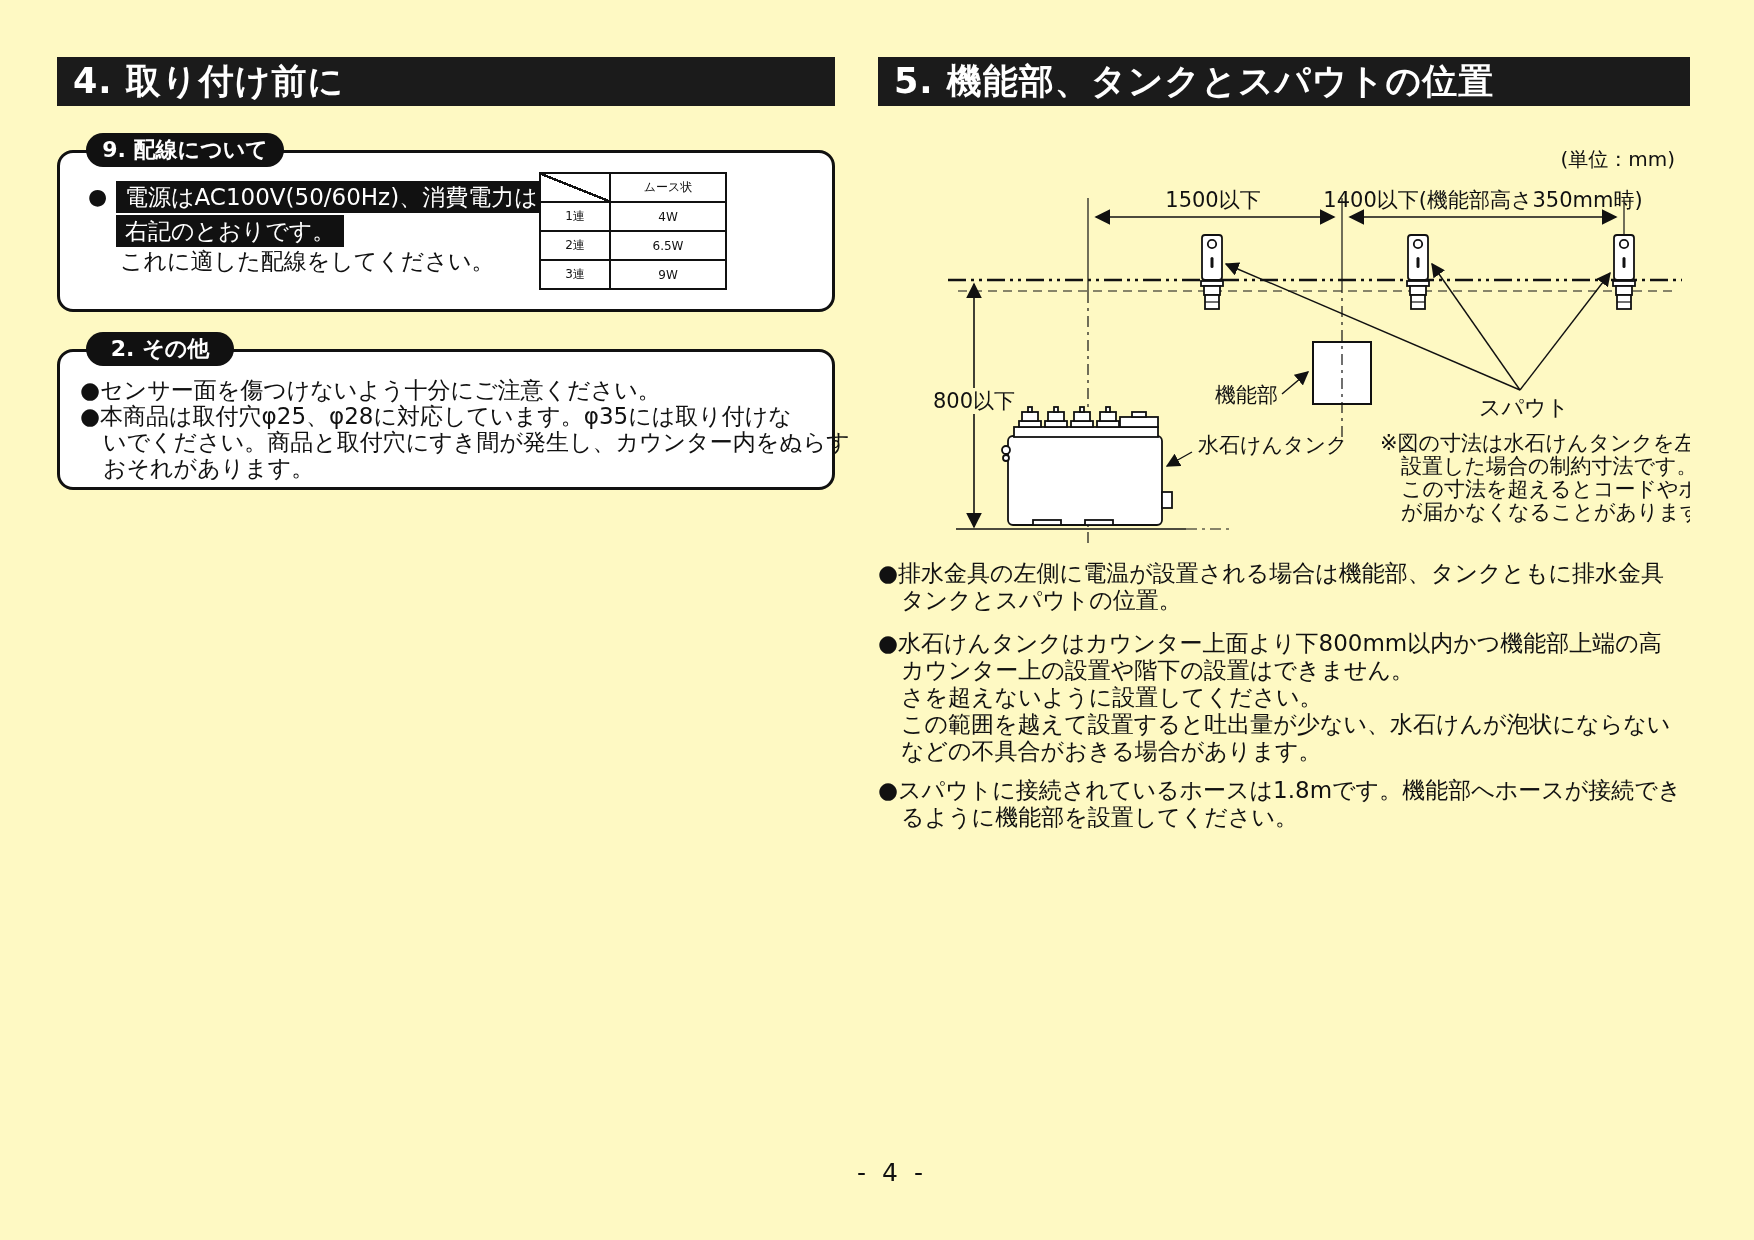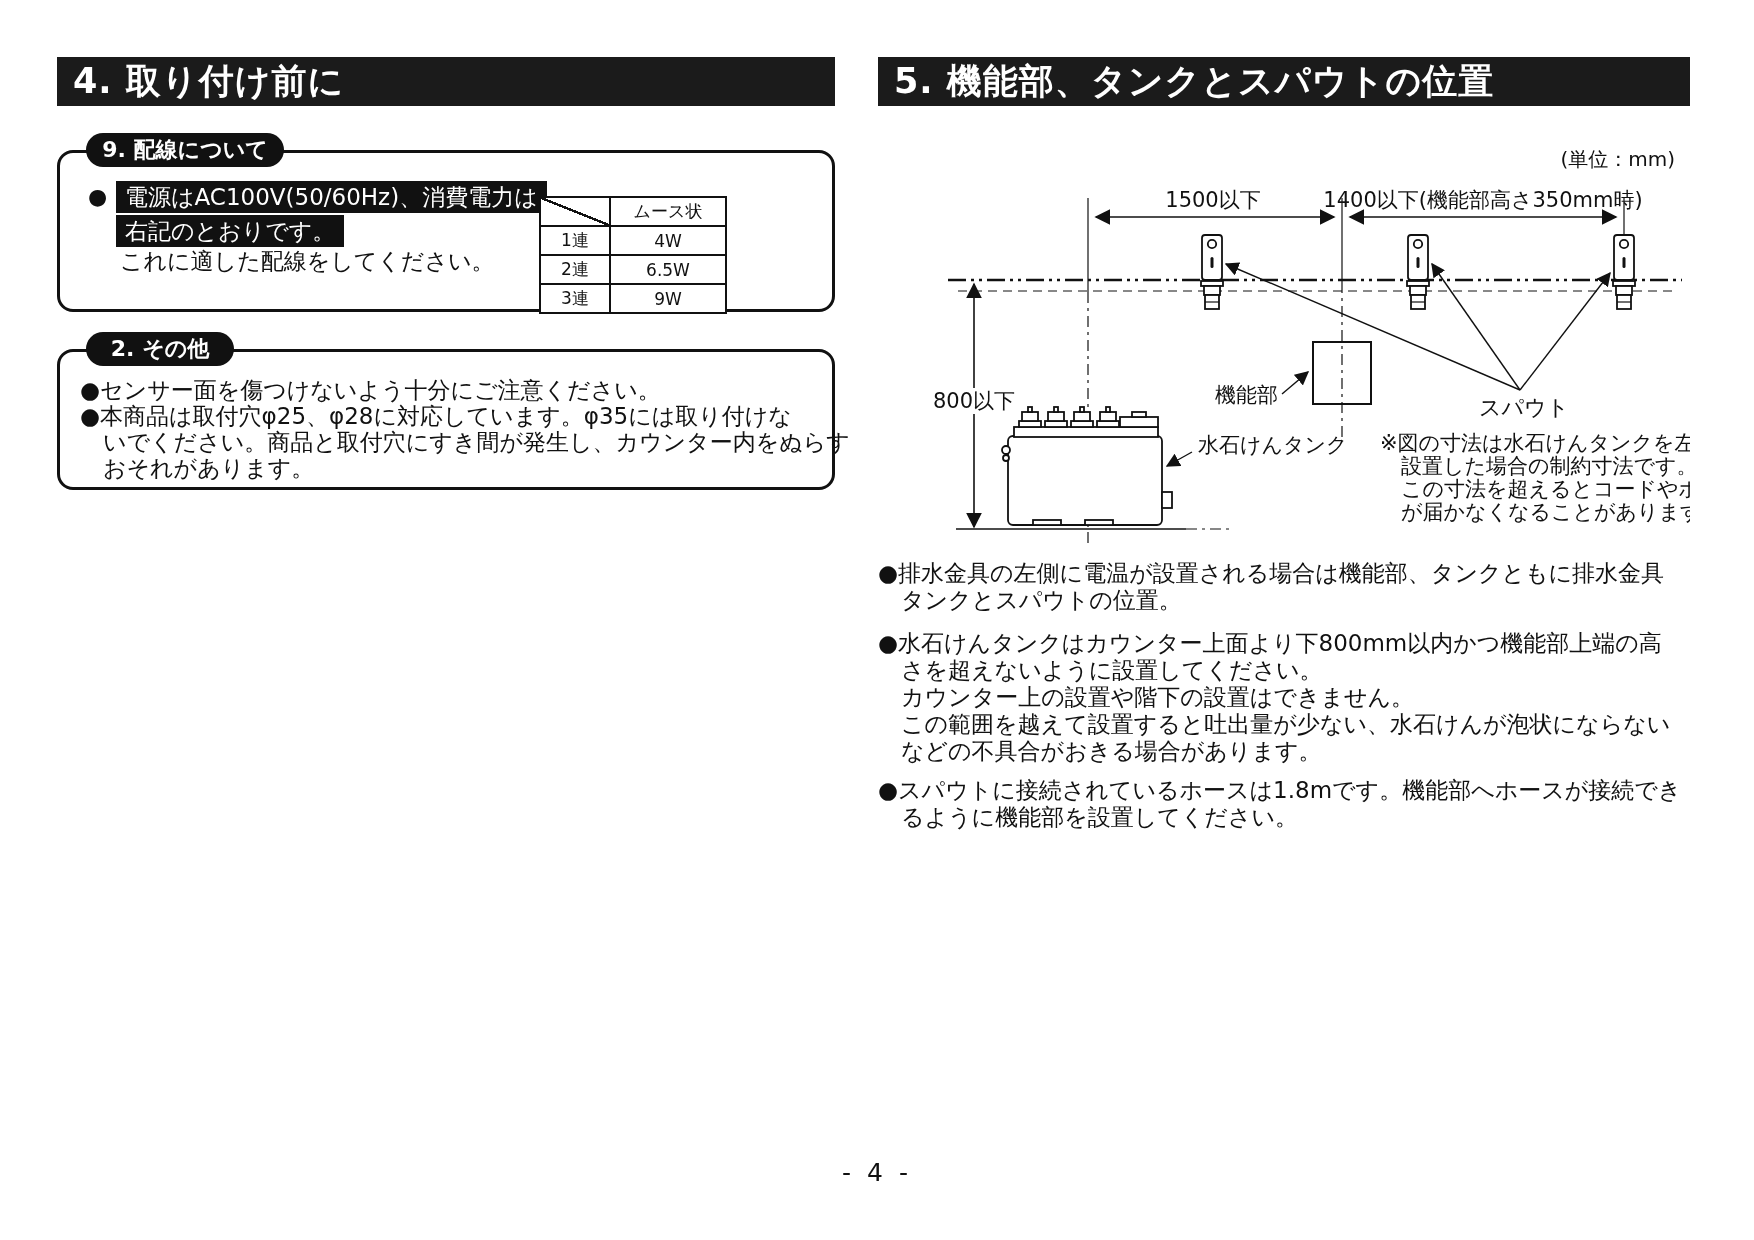--- a/index.html
+++ b/index.html
@@ -1,20 +1,20 @@
 <!DOCTYPE html>
 <html><head>
 <meta charset="utf-8">
 <style>
   * { margin:0; padding:0; box-sizing:border-box; }
   html,body { background:#e8e8e8; }
   body { font-family:"DejaVu Sans","Liberation Sans",sans-serif; }
   .page {
-    position:relative; width:1754px; height:1240px; background:#ffffff;
-    color:#111; overflow:hidden; margin:0 auto;
+    position:relative; width:1754px; height:1240px; background:#fef9c3;
+    color:#111; overflow:hidden; margin:0 auto;padding-left:15px;
   }
   .abs { position:absolute; }
   .titlebar {
     position:absolute; height:49px; background:#1b1b1b; color:#fff;
     font-size:35px; font-weight:bold; line-height:49px; padding-left:16px;
     letter-spacing:1px; white-space:nowrap;
   }
   .roundbox {
     position:absolute; border:3px solid #111; border-radius:16px; background:#fff;
   }
@@ -24,21 +24,21 @@
     height:34px; white-space:nowrap; z-index:2;
   }
   .hl {
     position:absolute; background:#111; color:#fff; font-size:23px;
     line-height:30px; padding:1px 9px; white-space:nowrap; font-weight:500;
   }
   .txt { position:absolute; font-size:23px; line-height:26px; color:#111; white-space:nowrap; }
   .bullet-dot { position:absolute; font-size:22px; color:#111; }
   table.spec {
     position:absolute; border-collapse:collapse; background:#fff;
-    font-size:17px; text-align:center;margin-top:24px;
+    font-size:12px; text-align:center;
   }
   table.spec td {
     border:2px solid #111; width:116px; height:29px; padding:0 6px;
   }
   table.spec td.c1 { width:70px; }
   td.diag {
     background:linear-gradient(to top right,
       transparent calc(50% - 1.2px), #111 calc(50% - 1.2px),
       #111 calc(50% + 1.2px), transparent calc(50% + 1.2px));
   }
@@ -217,22 +217,22 @@
     </g>
   </svg>
 
   <div class="abs" style="left:878px; top:560px; width:820px;">
     <div>
       <div class="rb-line">●排水金具の左側に電温が設置される場合は機能部、タンクともに排水金具</div>
       <div class="rb-line indent">タンクとスパウトの位置。</div>
     </div>
     <div style="margin-top:16px;">
       <div class="rb-line">●水石けんタンクはカウンター上面より下800mm以内かつ機能部上端の高</div>
+      <div class="rb-line indent">カウンター上の設置や階下の設置はできません。</div>
       <div class="rb-line indent">さを超えないように設置してください。</div>
-      <div class="rb-line indent">カウンター上の設置や階下の設置はできません。</div>
       <div class="rb-line indent">この範囲を越えて設置すると吐出量が少ない、水石けんが泡状にならない</div>
       <div class="rb-line indent">などの不具合がおきる場合があります。</div>
     </div>
     <div style="margin-top:12px;">
       <div class="rb-line">●スパウトに接続されているホースは1.8mです。機能部へホースが接続でき</div>
       <div class="rb-line indent">るように機能部を設置してください。</div>
     </div>
   </div>
 
   <div class="footer" style="top:1158px;">- 4 -</div>

